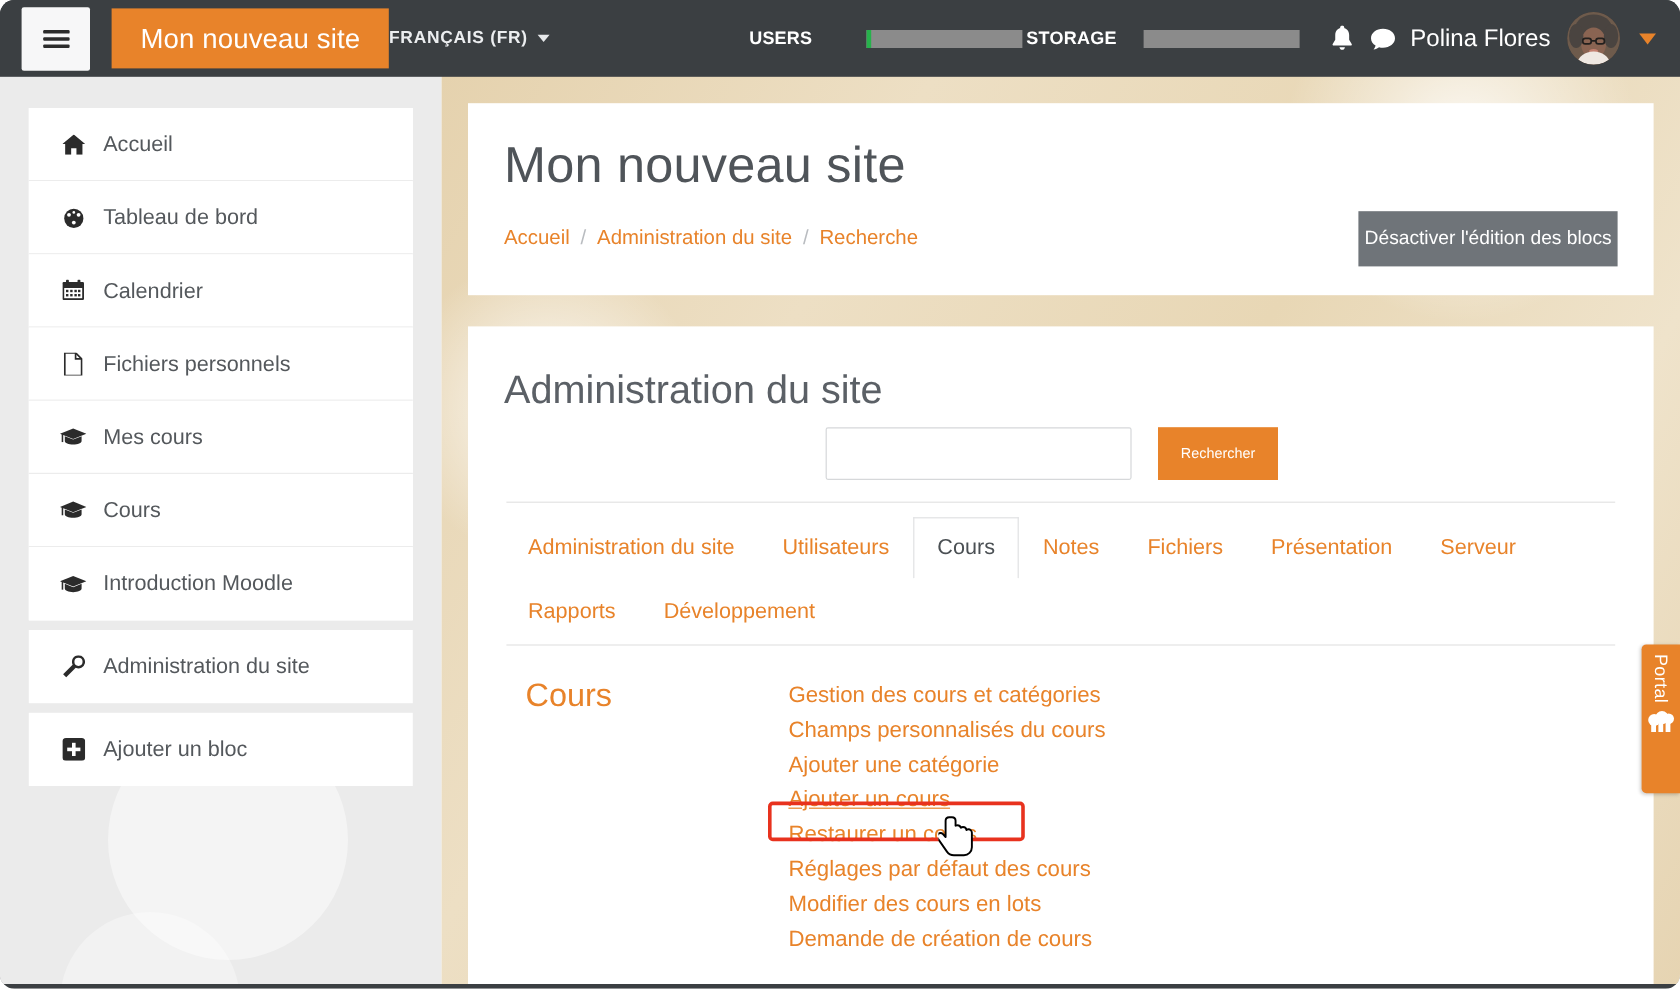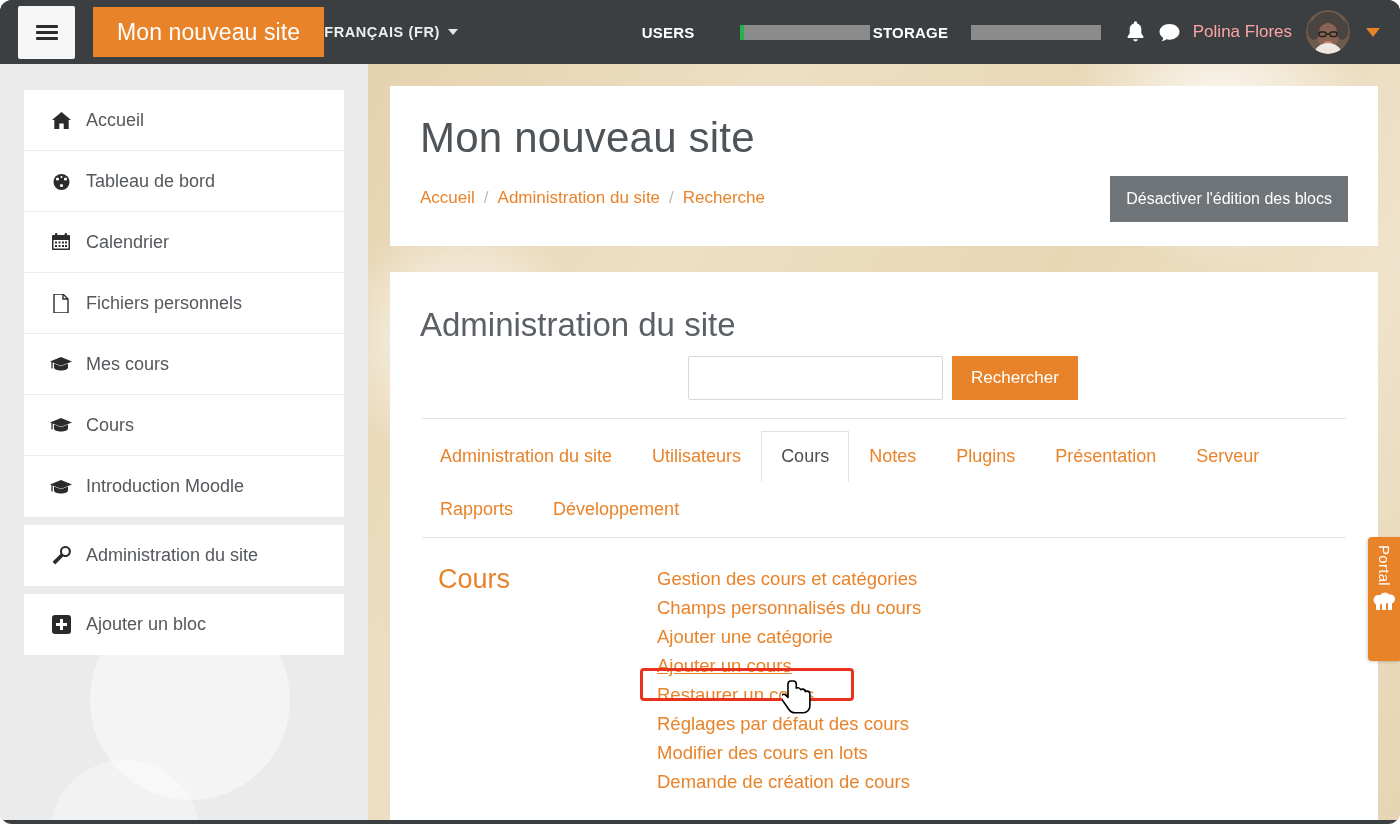--- a/index.html
+++ b/index.html
@@ -109,22 +109,22 @@
     background: #26b24b;
   }
 
   .nav-icon-btn {
     width: 34px; height: 34px;
     display: flex; align-items: center; justify-content: center;
     cursor: pointer;
     flex: 0 0 auto;
   }
   .nav-user {
-    color: #fca5a5;
-    font-size: 17px;
+    color: #ffffff;
+    font-size: 20px;
     margin: 0 14px 0 6px;
     cursor: pointer;
     flex: 0 0 auto;
     white-space: nowrap;
   }
   .avatar {
     width: 44px; height: 44px;
     border-radius: 50%;
     overflow: hidden;
     flex: 0 0 auto;
@@ -248,21 +248,21 @@
     font-size: 17px;
     padding-top: 12px;
   }
   .crumb { color: #e8832a; cursor: pointer; }
   .crumb-sep { color: #b9bcc0; }
   .btn-secondary {
     background: #6f7479;
     color: #ffffff;
     border: none;
     font-size: 16px;
-    padding: 14px 16px;
+    padding: 14px 5px;
     cursor: pointer;
     font-family: inherit;
     white-space: nowrap;
   }
 
   
   .main-card {
     padding: 34px 30px 20px 30px;
     min-height: 560px;
   }
@@ -281,25 +281,25 @@
     width: 255px; height: 44px;
     border: 1px solid #d6d8da;
     background: #ffffff;
     font-size: 16px;
     padding: 0 10px;
     font-family: inherit;
     color: #3d3d3d;
     border-radius: 2px;
   }
   .btn-search {
-    margin-left: 9px;
+    margin-left: 22px;
     background: #e8832a;
     color: #ffffff;
     border: none;
-    font-size: 17px;
+    font-size: 12px;
     padding: 0 19px;
     height: 44px;
     cursor: pointer;
     font-family: inherit;
   }
 
   .divider { height: 1px; background: #e3e3e3; margin: 6px 2px 0 2px; }
 
   
   .tabs {
@@ -620,21 +620,21 @@
           <button class="btn-search">Rechercher</button>
         </div>
 
         <div class="divider"></div>
 
         <div class="tabs">
           <div class="tab">Administration du site</div>
           <div class="tab">Utilisateurs</div>
           <div class="tab active">Cours</div>
           <div class="tab">Notes</div>
-          <div class="tab">Plugins</div>
+          <div class="tab">Fichiers</div>
           <div class="tab">Présentation</div>
           <div class="tab">Serveur</div>
           <div class="tab">Rapports</div>
           <div class="tab">Développement</div>
         </div>
         <div class="tabs-underline"></div>
 
         <div class="settings">
           <div class="settings-heading">Cours</div>
           <div class="settings-links">

